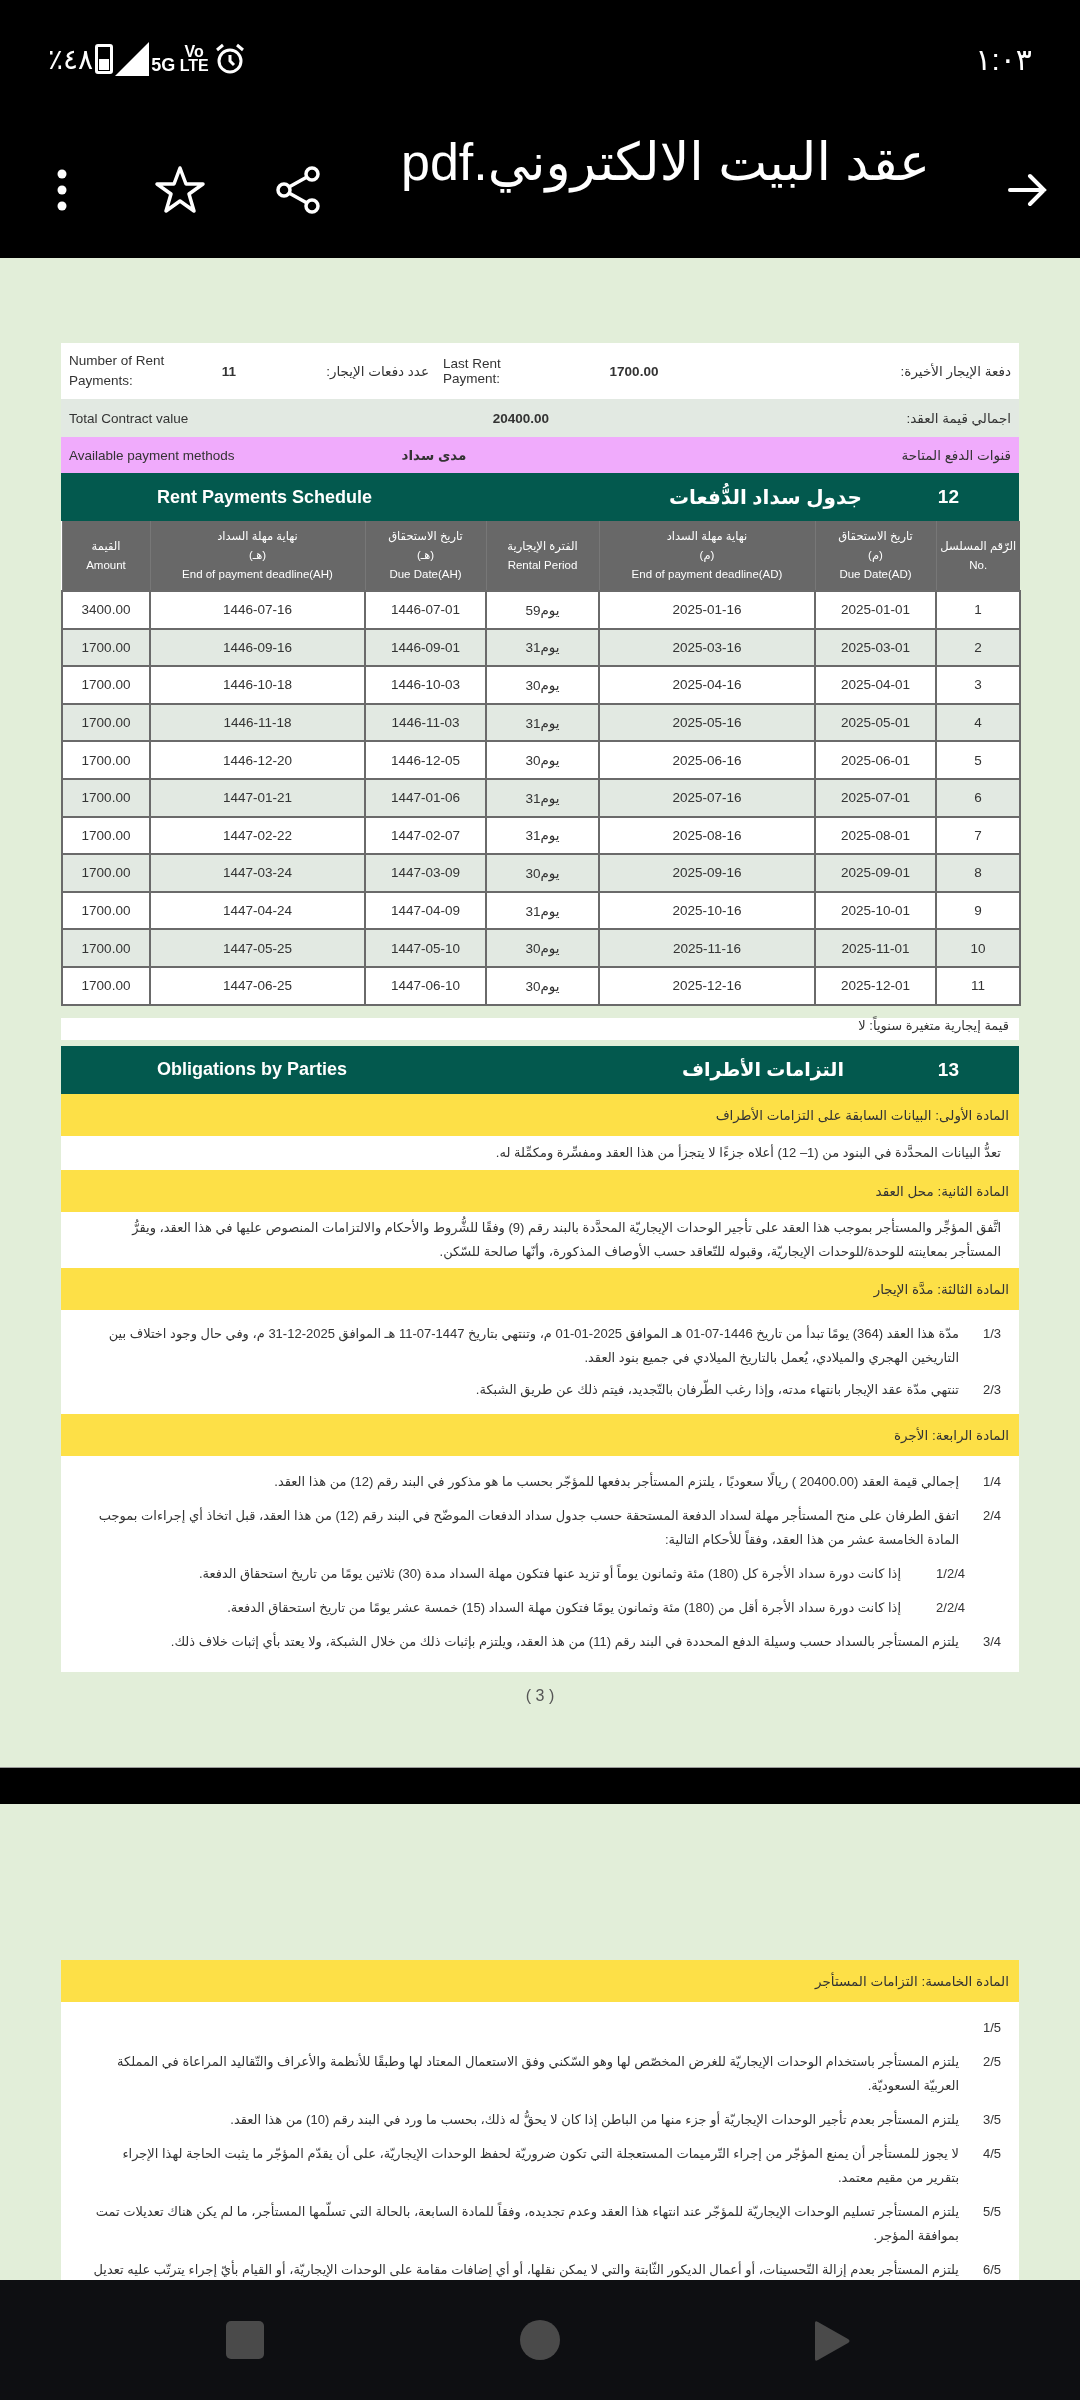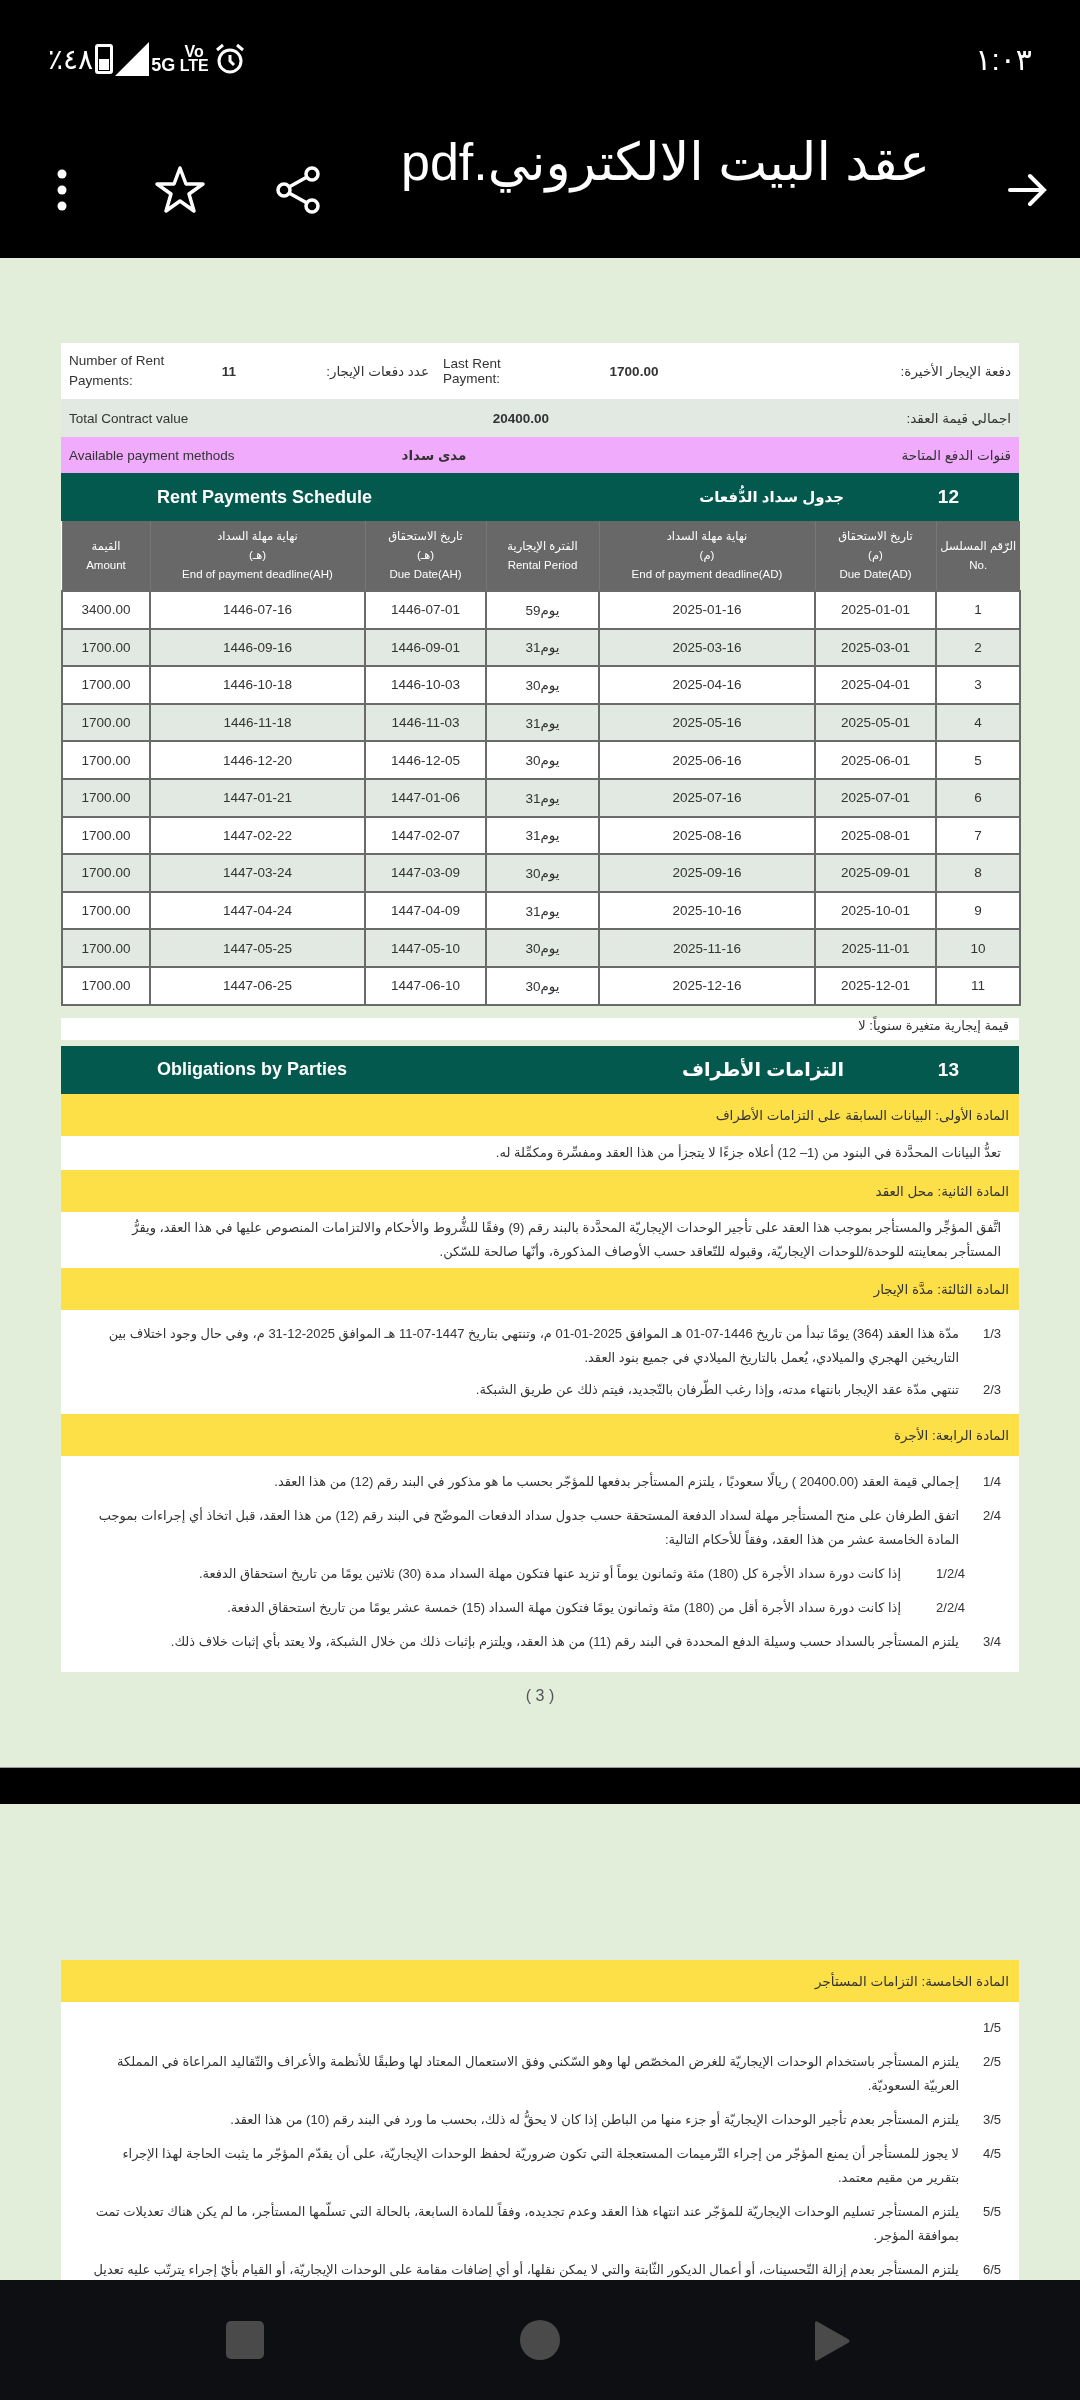--- a/index.html
+++ b/index.html
@@ -97,21 +97,21 @@
     <span style="flex:1;text-align:right;direction:rtl">اجمالي قيمة العقد:</span>
   </div>
   <div class="info-row" style="height:36px;background:#f0abfc">
     <span style="width:250px">Available payment methods</span>
     <span style="width:230px;text-align:center;font-weight:bold;direction:rtl">مدى سداد</span>
     <span style="flex:1;text-align:right;direction:rtl">قنوات الدفع المتاحة</span>
   </div>
 
   <div class="green-head">
     <span style="position:absolute;left:96px;font-size:18px">Rent Payments Schedule</span>
-    <span style="position:absolute;right:175px;font-size:15px;direction:rtl">جدول سداد الدُّفعات</span>
+    <span style="position:absolute;right:157px;font-size:20px;direction:rtl">جدول سداد الدُّفعات</span>
     <span style="position:absolute;right:60px;font-size:19px">12</span>
   </div>
 
   <table class="sched">
     <colgroup>
       <col style="width:88px">
         <col style="width:215px">
         <col style="width:121px">
         <col style="width:113px">
       <col style="width:216px">

